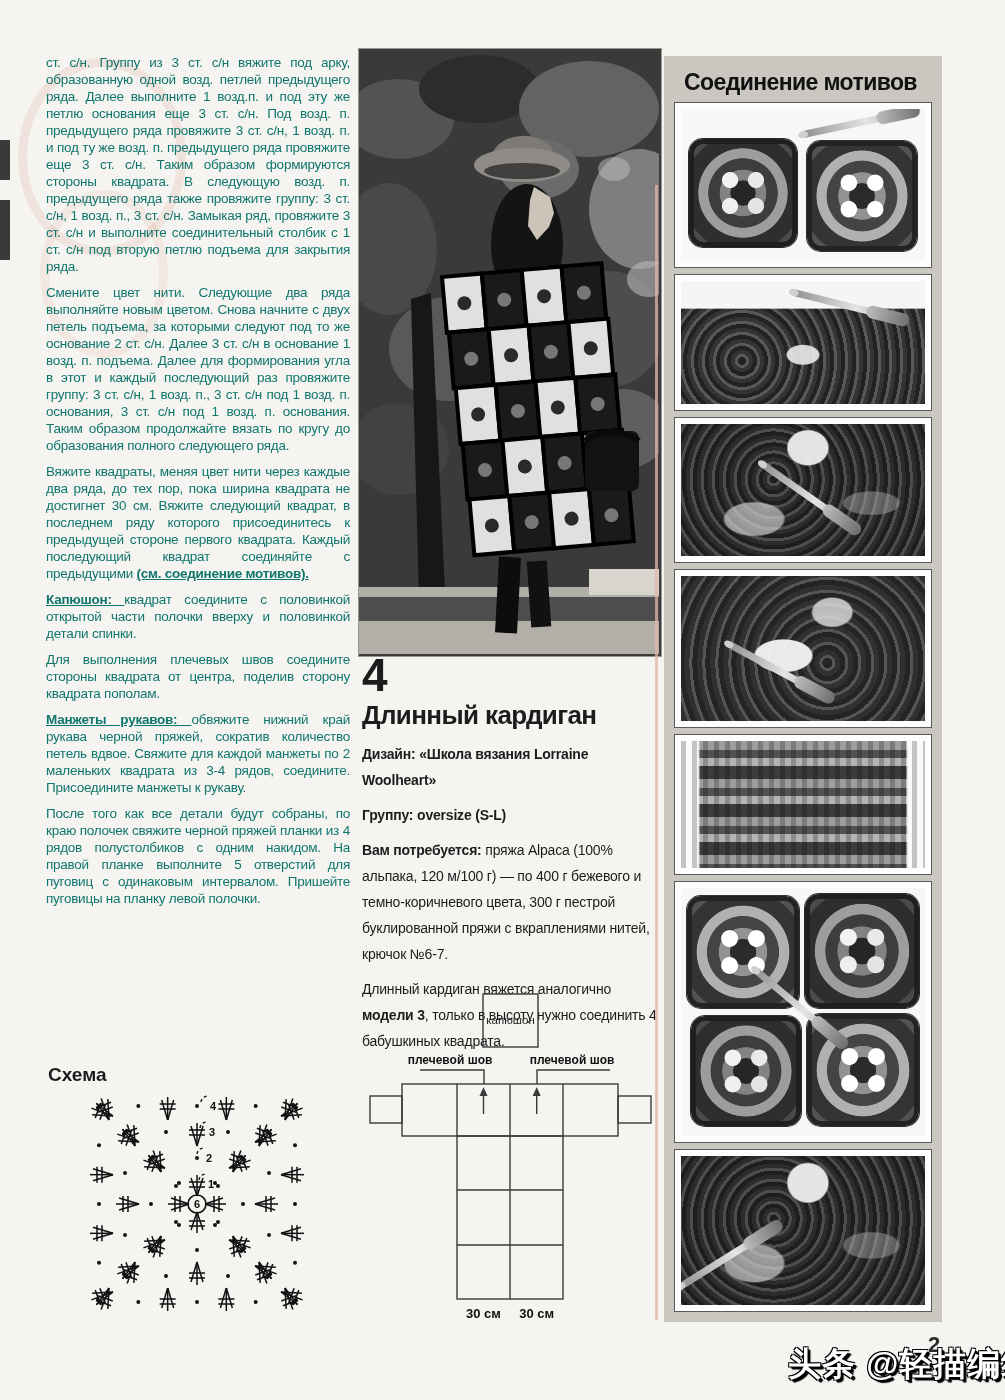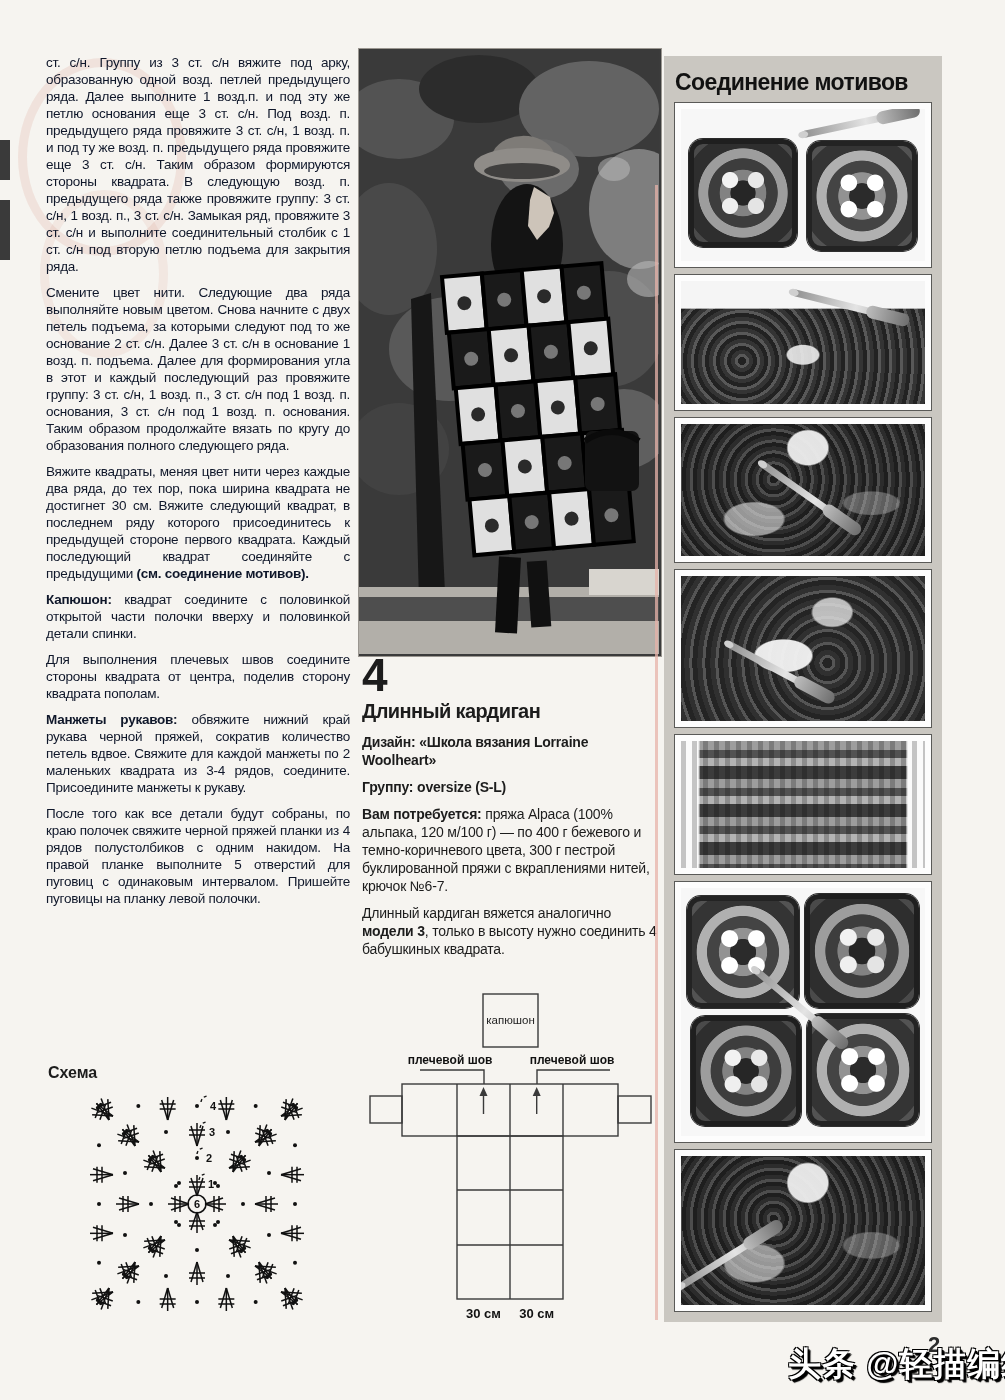--- a/index.html
+++ b/index.html
@@ -1,36 +1,36 @@
 <!DOCTYPE html>
 <html><head>
 <meta charset="utf-8">
 <style>
   html,body{margin:0;padding:0;background:#e9e7e3;}
   .page{position:relative;width:1005px;height:1400px;background:#f6f4f0;overflow:hidden;
         font-family:"Liberation Sans",sans-serif;color:#1c1c1c;}
   
   .left-col{position:absolute;left:46px;top:54px;width:304px;}
   .left-col p{margin:0 0 9px 0;font-size:13.5px;line-height:17px;letter-spacing:-0.25px;
-              text-align:justify;color:#0f172a;}
-  .left-col p b{font-weight:700;}
-  .schema-head{position:absolute;left:48px;top:1064px;font-size:16px;font-weight:700;}
+              text-align:justify;color:#0f766e;}
+  .left-col p b{font-weight:700;text-decoration:underline;}
+  .schema-head{position:absolute;left:48px;top:1064px;font-size:19px;font-weight:700;}
   .schema-wrap{position:absolute;left:88px;top:1088px;width:226px;height:232px;}
   
   .model-photo{position:absolute;left:358px;top:48px;width:302px;height:607px;border:1px solid #9a9690;
                background:#3b3b3b;}
   .mid-text{position:absolute;left:362px;top:652px;width:298px;}
   .model-number{font-size:46px;font-weight:700;line-height:1;letter-spacing:-1px;}
-  .model-title{font-size:20px;font-weight:700;letter-spacing:-0.6px;margin:2px 0 10px 0;}
-  .mid-text p{margin:0 0 9px 0;font-size:14px;line-height:18px;letter-spacing:-0.2px;text-align:left;}
+  .model-title{font-size:26px;font-weight:700;letter-spacing:-0.6px;margin:2px 0 10px 0;}
+  .mid-text p{margin:0 0 9px 0;font-size:14px;line-height:26px;letter-spacing:-0.2px;text-align:left;}
   .mid-text .blead{font-weight:700;}
   .diagram-wrap{position:absolute;left:368px;top:986px;width:302px;height:352px;}
   
   .right-panel{position:absolute;left:664px;top:56px;width:278px;height:1266px;background:#cac7c1;}
-  .panel-title{padding:13px 0 6px 11px;font-size:23px;font-weight:700;letter-spacing:-0.6px;color:#111;}
+  .panel-title{padding:13px 0 6px 20px;font-size:23px;font-weight:700;letter-spacing:-0.6px;color:#111;}
   .pframe{margin:0 10px 6px 10px;background:#fdfdfd;border:1px solid #5a5a58;padding:6px;box-sizing:border-box;
           position:relative;}
   .ph{position:relative;width:100%;height:100%;overflow:hidden;box-sizing:border-box;}
   
   .tex-dark{background:
      radial-gradient(ellipse at 52% 18%, rgba(238,238,238,.95) 0 11%, rgba(238,238,238,0) 12%),
      radial-gradient(ellipse at 30% 72%, rgba(215,215,215,.65) 0 12%, rgba(215,215,215,0) 13%),
      radial-gradient(ellipse at 78% 60%, rgba(190,190,190,.4) 0 10%, rgba(190,190,190,0) 11%),
      repeating-radial-gradient(circle at 38% 42%, #1e1e1e 0 4px, #4d4d4d 4px 7px, #2c2c2c 7px 11px);}
   .tex-dark2{background:

